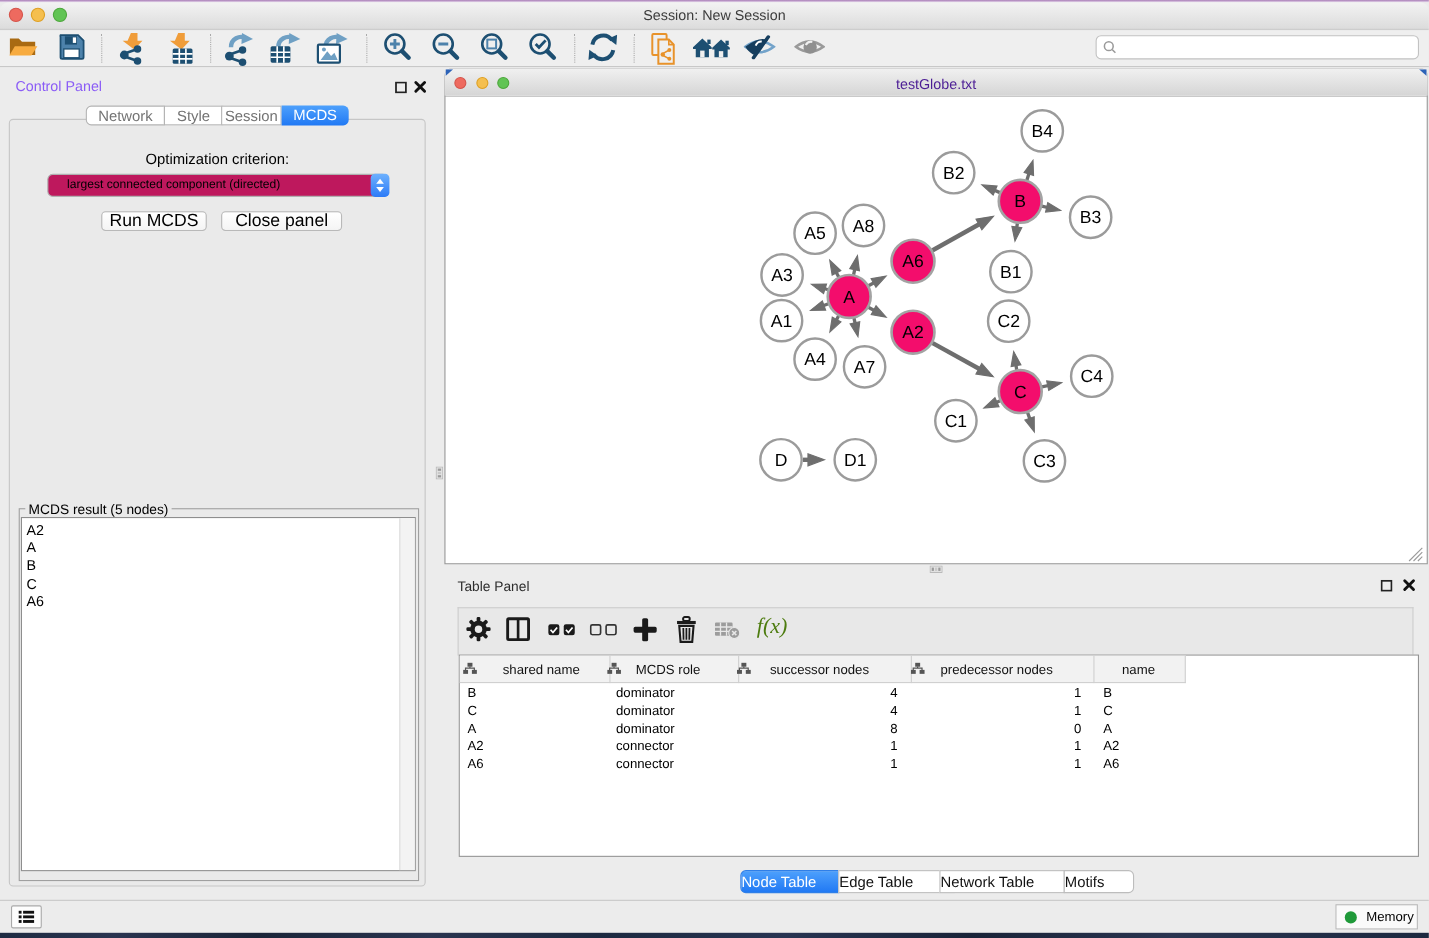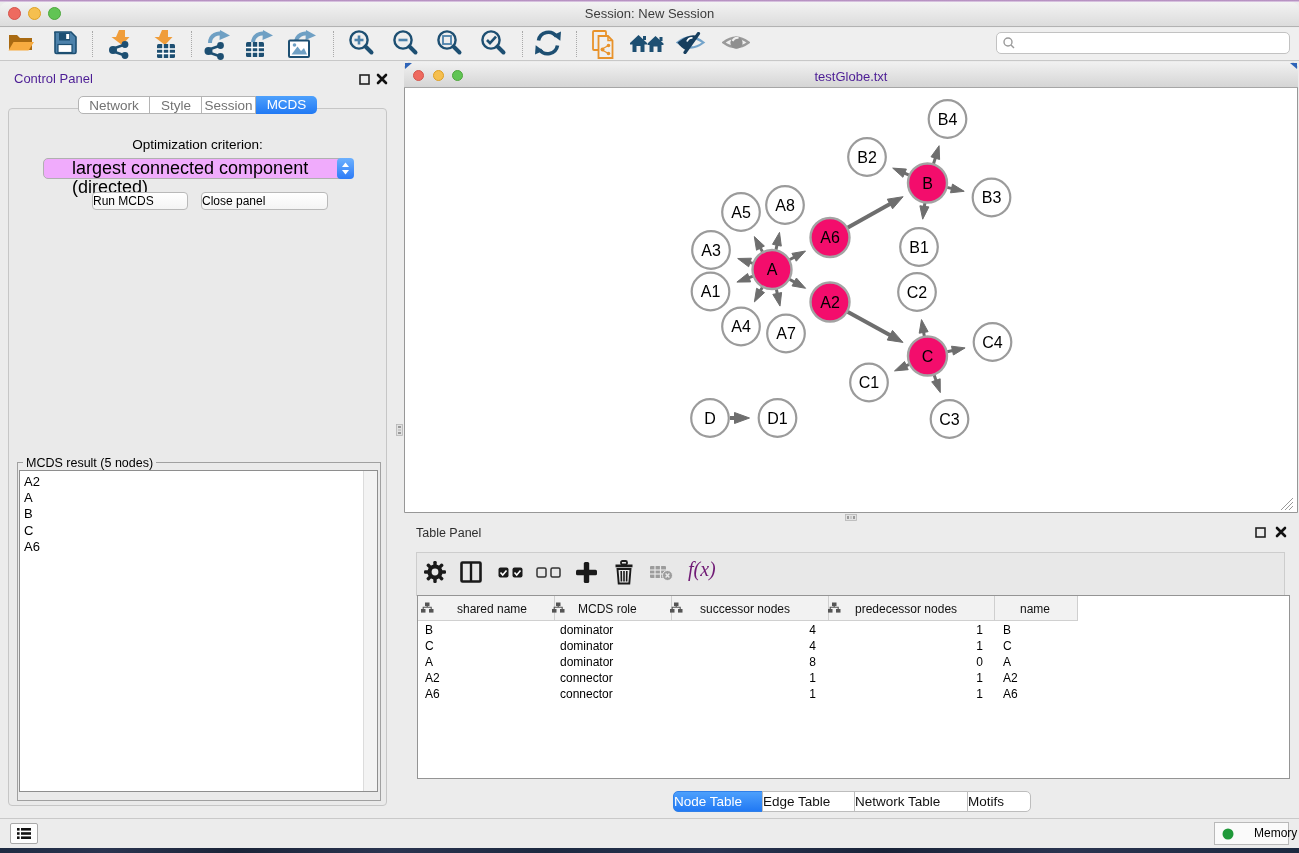--- a/index.html
+++ b/index.html
@@ -8,33 +8,33 @@
 .ic{position:absolute;z-index:3}
 
 #purple{left:0;top:0;width:1299px;height:2px;background:linear-gradient(#a87cb5,#e5d7ec)}
 #titlebar{left:0;top:2px;width:1299px;height:25px;background:linear-gradient(#f3f3f3,#dcdcdc);border-bottom:1px solid #b2b2b2;border-radius:8px 8px 0 0}
 .tl{position:absolute;width:13px;height:13px;border-radius:50%;top:7px}
 #titletext{left:0;top:6px;width:1299px;text-align:center;font-size:13px;color:#3c3c3c}
 #toolbar{left:0;top:28px;width:1299px;height:33px;background:#efefef;border-bottom:1px solid #c8c8c8}
 .tsep{position:absolute;top:31px;height:26px;width:0;border-left:1px dotted #a9a9a9}
 #search{left:996px;top:32px;width:294px;height:22px;background:#fff;border:1px solid #c2c2c2;border-radius:5px}
 
-#cptitle{left:14px;top:71px;font-size:13px;color:#4c1d95}
+#cptitle{left:14px;top:71px;font-size:13px;color:#8b5cf6}
 #cpbox{left:8px;top:108px;width:379px;height:698px;background:#eaeaea;border:1px solid #c6c6c6;border-radius:4px}
 .tab{position:absolute;top:96px;height:18px;background:#fff;border:1px solid #b4b4b4;font-size:13.5px;color:#737373;text-align:center;line-height:17px}
 #tabnet{left:78px;width:72px;border-radius:5px 0 0 5px}
 #tabsty{left:149px;width:54px}
 #tabsel{left:202px;width:55px;margin-left:-1px}
 #tabmcds{left:256px;width:61px;border:none;background:linear-gradient(#4da0fc,#2179f4);color:#fff;border-radius:0 5px 5px 0;line-height:18px}
 #optlab{left:8px;top:137px;width:379px;text-align:center;font-size:13.5px;color:#000}
-#combo{left:43px;top:158px;width:310px;height:21px;background:#f0abfc;border:1px solid #b0b0b0;border-radius:5px;font-size:18px;color:#000;line-height:19px;padding-left:28px}
+#combo{left:43px;top:158px;width:310px;height:21px;background:#be185d;border:1px solid #b0b0b0;border-radius:5px;font-size:11px;color:#000;line-height:19px;padding-left:17px}
 #combocap{left:337px;top:158px;width:17px;height:21px;border-radius:4px;background:linear-gradient(#6db1fe,#2d7bf7);}
-.btn{position:absolute;top:192px;height:18px;background:linear-gradient(#ffffff,#f4f4f4);border:1px solid #b9b9b9;border-radius:4px;font-size:12px;color:#000;text-align:left;line-height:16px}
+.btn{position:absolute;top:192px;height:18px;background:linear-gradient(#ffffff,#f4f4f4);border:1px solid #b9b9b9;border-radius:4px;font-size:16px;color:#000;text-align:center;line-height:16px}
 #runbtn{left:92px;width:96px}
-#closebtn{left:201px;width:127px}
+#closebtn{left:201px;width:110px}
 
 #fsbor{left:17px;top:462px;width:364px;height:339px;border:1px solid #a0a0a0}
 #fslab{left:23px;top:456px;font-size:12.5px;color:#000;background:#eaeaea;padding:0 3px}
 #fslist{left:19px;top:470px;width:359px;height:322px;background:#fff;border:1px solid #8e8e8e;font-size:13px;line-height:16.2px;padding:3px 0 0 4px;color:#000}
 #fsscroll{left:363px;top:471px;width:14px;height:320px;background:#f3f3f3;border-left:1px solid #dcdcdc}
 
 #netwin{left:404px;top:62px;width:894px;height:451px;background:#fff;border:1px solid #979797;border-radius:7px 7px 0 0}
 #nettitle{left:404px;top:62px;width:894px;height:26px;background:linear-gradient(#f1f1f1,#d5d5d5);border-bottom:1px solid #a6a6a6;border-radius:7px 7px 0 0}
 #nettext{left:404px;top:69px;width:894px;text-align:center;font-size:13px;color:#4c1d95}
 
@@ -47,21 +47,21 @@
 .cell{position:absolute;font-size:12px;color:#000}
 
 .btab{position:absolute;top:791px;height:21px;background:#fff;border:1px solid #bdbdbd;font-size:13.5px;color:#111;text-align:left;line-height:20px}
 #bt1{left:673px;width:90px;border-radius:5px 0 0 5px;background:linear-gradient(#4da0fc,#2179f4);color:#fff;border-color:#2f7fe8}
 #bt2{left:762px;width:106px}
 #bt3{left:854px;width:114px}
 #bt4{left:967px;width:64px;border-radius:0 5px 5px 0}
 
 #statusbar{left:0;top:818px;width:1299px;height:30px;background:#ececec;border-top:1px solid #c9c9c9}
 #listbtn{left:10px;top:823px;width:28px;height:21px;background:#fdfdfd;border:1px solid #a9a9a9;border-radius:2px}
-#membtn{left:1214px;top:822px;width:75px;height:23px;background:#fafafa;border:1px solid #b9b9b9;font-size:12px;color:#000;line-height:21px;padding-left:39px}
+#membtn{left:1214px;top:822px;width:75px;height:23px;background:#fafafa;border:1px solid #b9b9b9;font-size:12px;color:#000;line-height:21px;padding-left:27px}
 #darkstrip{left:0;top:848px;width:1299px;height:5px;background:linear-gradient(90deg,#1e2b42,#2a3450 8%,#1a2438 18%,#2a3450 30%,#1c2940 42%,#283452 55%,#192338 68%,#2a3450 82%,#1c2940)}
 </style></head>
 <body>
 <div class="abs" id="purple"></div>
 <div class="abs" id="titlebar"></div>
 <div class="tl" style="left:8px;background:#ee6a5f;border:1px solid #d5544b"></div>
 <div class="tl" style="left:28px;background:#f5bf4f;border:1px solid #dfa023"></div>
 <div class="tl" style="left:48px;background:#61c454;border:1px solid #4da73c"></div>
 <div class="abs" id="titletext">Session: New Session</div>
 <div class="abs" id="toolbar"></div>
@@ -432,21 +432,21 @@
     <path d="M6.2 4 v1.5 M2.2 7 v-1.7 h8 v1.7" stroke="#555" stroke-width="1.1" fill="none"></path>
   </svg>
 <svg class="ic" style="left:828px;top:602px" width="13" height="11" viewBox="0 0 13 11">
     <g fill="#555">
       <rect x="4" y="0.5" width="4.5" height="3.6"></rect>
       <rect x="0" y="7" width="4.5" height="3.6"></rect>
       <rect x="8" y="7" width="4.5" height="3.6"></rect>
     </g>
     <path d="M6.2 4 v1.5 M2.2 7 v-1.7 h8 v1.7" stroke="#555" stroke-width="1.1" fill="none"></path>
   </svg>
-<div class="abs" style="left:688px;top:558px;font-family:'Liberation Serif',serif;font-style:italic;font-size:20px;color:#701a75">f(x)</div>
+<div class="abs" style="left:688px;top:558px;font-family:'Liberation Serif',serif;font-style:italic;font-size:20px;color:#4d7c0f">f(x)</div>
 <div class="abs" id="tbox"></div>
 <div class="abs" id="thead"></div>
 <div class="hsep" style="left:554px"></div>
 <div class="hsep" style="left:671px"></div>
 <div class="hsep" style="left:828px"></div>
 <div class="hsep" style="left:994px"></div>
 <div class="hsep" style="left:1077px"></div>
 
 <div class="hlab" style="left:457px">shared name</div>
 <div class="hlab" style="left:578px">MCDS role</div>

